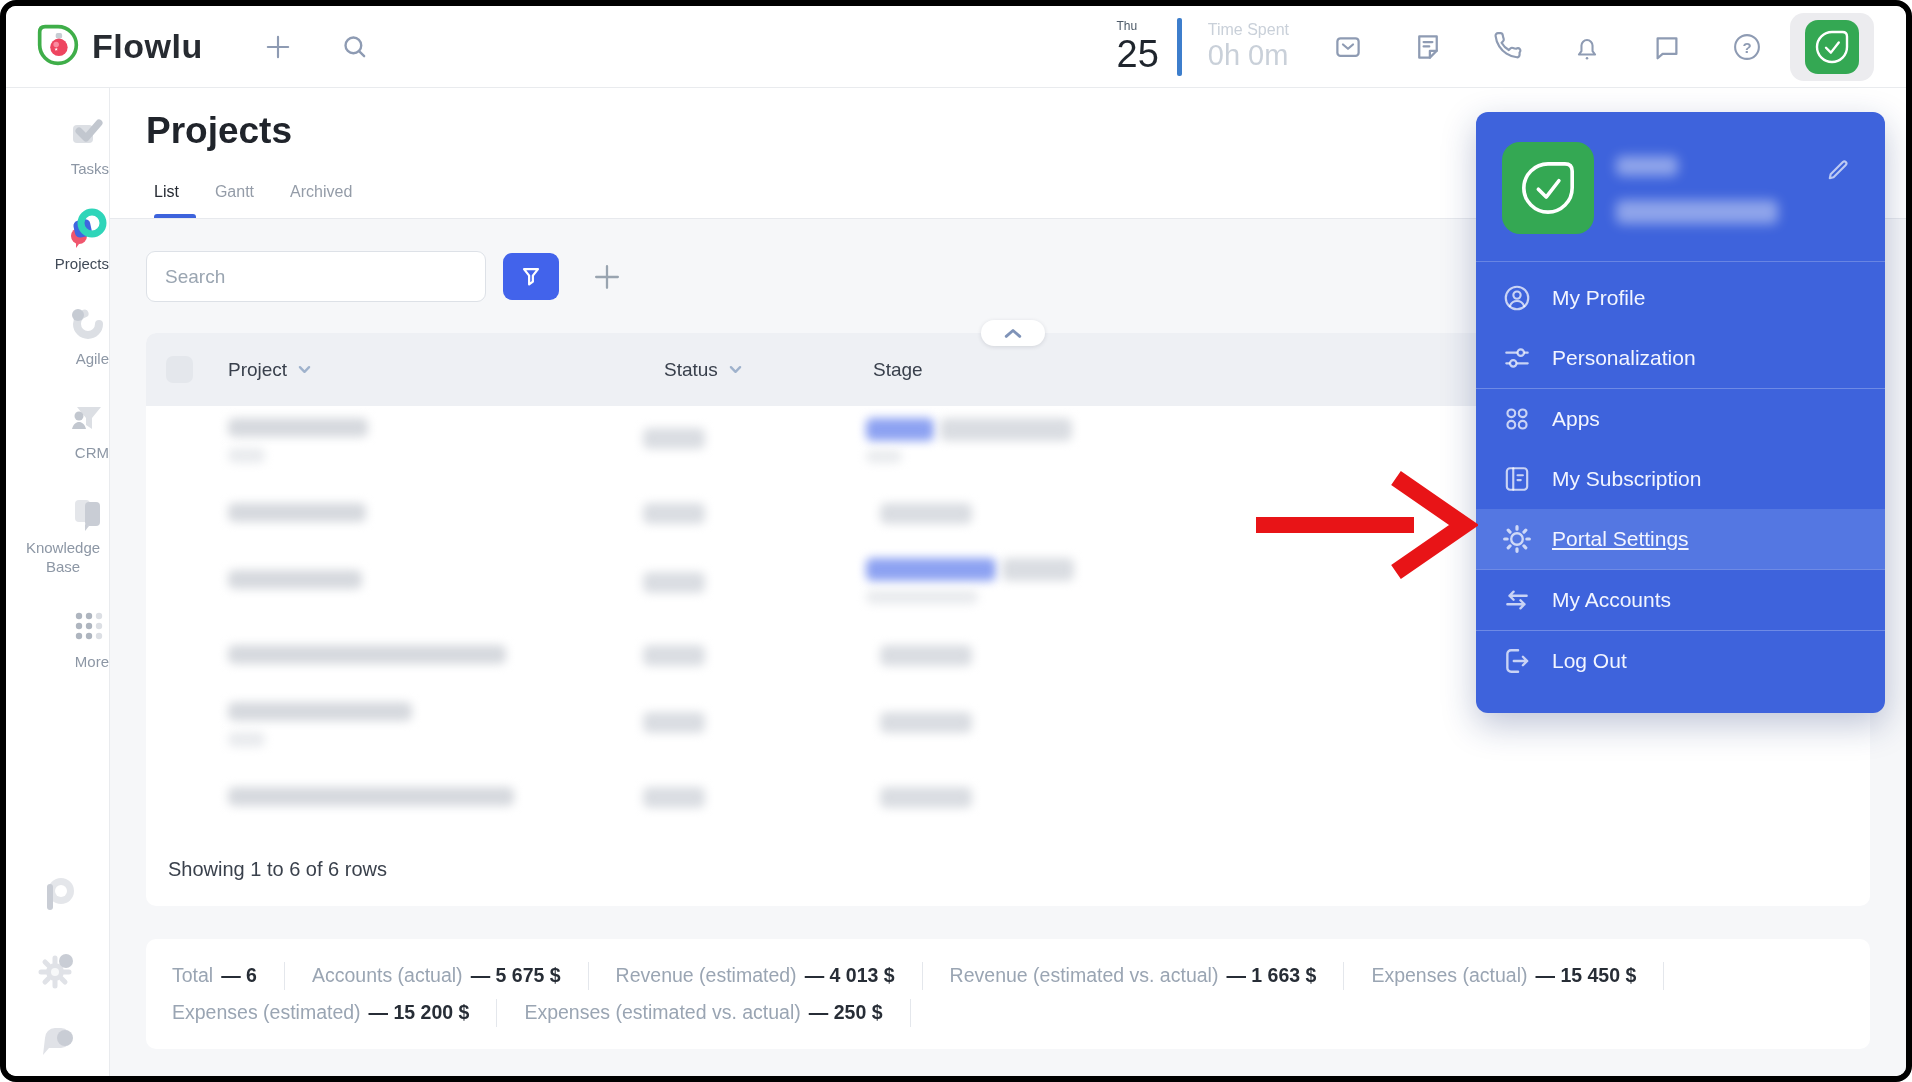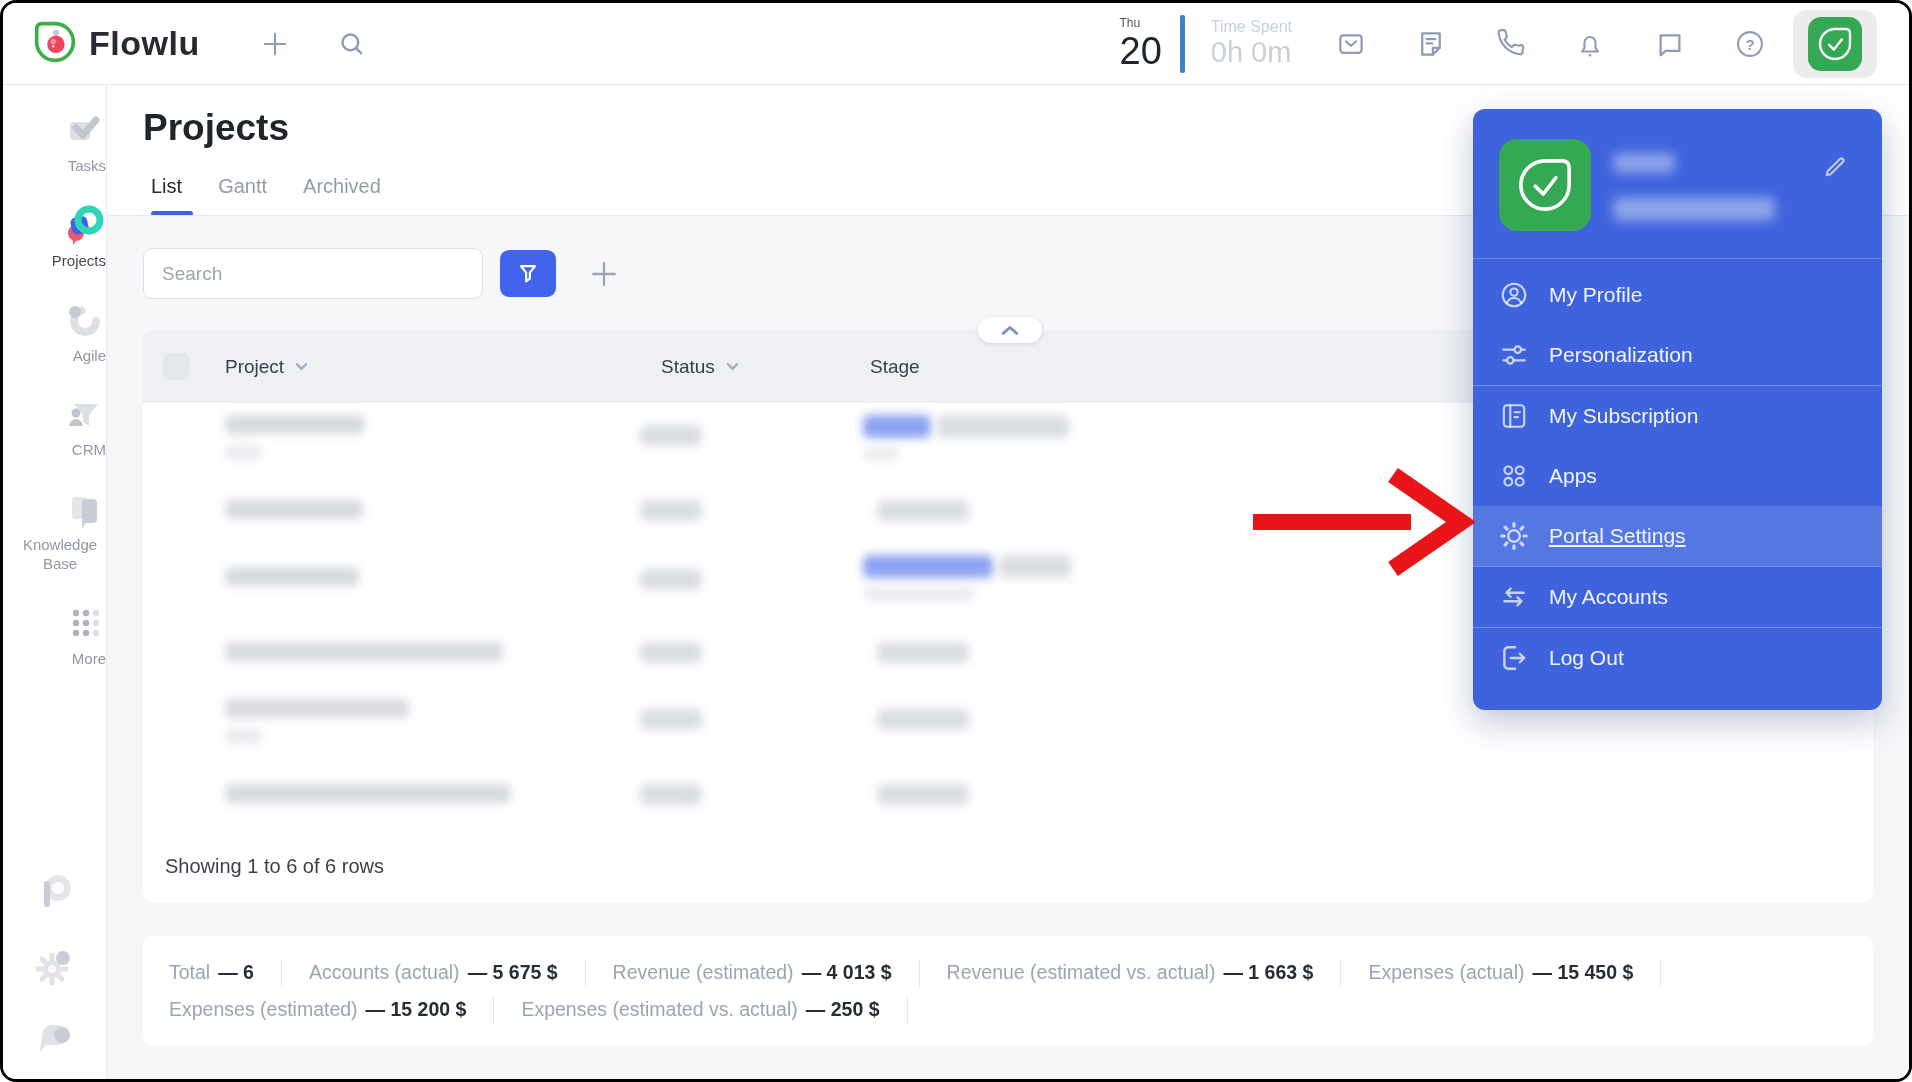--- a/index.html
+++ b/index.html
@@ -1,17 +1,17 @@
 <!DOCTYPE html>
 <html><head>
 <meta charset="utf-8">
 <style>
   html,body{margin:0;padding:0;background:#ffffff;font-family:"Liberation Sans",sans-serif;}
   *{box-sizing:border-box;}
-  .window{position:relative;width:1912px;height:1082px;background:#fff;border:3px solid #000000;border-radius:16px;overflow:hidden;}
+  .window{position:relative;width:1912px;height:1082px;background:#fff;border:6px solid #000000;border-radius:16px;overflow:hidden;}
 
   
   .topbar{position:relative;height:82px;background:#fff;border-bottom:1px solid #e9ebee;display:flex;align-items:center;padding:0 32px 0 30px;}
   .logo{display:flex;align-items:center;gap:12px;}
   .logo-text{font-size:34px;font-weight:600;color:#272b31;letter-spacing:.5px;}
   .topbar-iconbtn{background:none;border:none;padding:0;cursor:pointer;display:flex;align-items:center;justify-content:center;color:#8e9bb3;}
   .tb-plus{margin-left:60px;}
   .tb-search{margin-left:48px;}
   .tb-right{margin-left:auto;display:flex;align-items:center;}
   .date-widget{display:flex;flex-direction:column;align-items:flex-start;line-height:1;margin-right:18px;}
@@ -31,21 +31,21 @@
   .side-item{display:flex;flex-direction:column;align-items:flex-end;margin-bottom:26px;cursor:pointer;width:100%;}
   .side-icon{height:46px;display:flex;align-items:center;justify-content:center;}
   .side-label{font-size:15px;color:#8d97a5;text-align:center;line-height:1.25;margin-top:4px;}
   .side-item.active .side-label{color:#404a57;}
   .side-bottom{margin-top:auto;display:flex;flex-direction:column;align-items:center;gap:24px;padding-bottom:18px;}
 
   .main{flex:1;background:#f6f7f9;min-width:0;}
   .page-head{position:relative;height:131px;background:#fff;border-bottom:1px solid #e7e9ed;}
   .page-title{position:absolute;left:36px;top:22px;font-size:37px;font-weight:600;color:#20242b;margin:0;}
   .tabs{position:absolute;left:44px;bottom:0;display:flex;gap:36px;}
-  .tab{position:relative;font-size:20px;color:#949ca8;padding-bottom:17px;cursor:pointer;}
+  .tab{position:relative;font-size:16px;color:#949ca8;padding-bottom:17px;cursor:pointer;}
   .tab.active{color:#262b33;}
   .tab.active::after{content:"";position:absolute;left:0;bottom:0;width:42px;height:4px;background:#3d63dc;border-radius:3px 3px 0 0;}
 
   .content{padding:0 36px;}
   .toolbar{display:flex;align-items:center;margin-top:34px;height:47px;}
   .search-input{width:340px;height:51px;border:1px solid #dde1e7;border-radius:9px;padding:0 18px;font-size:19px;color:#3a414c;background:#fff;outline:none;font-family:"Liberation Sans",sans-serif;}
   .search-input::placeholder{color:#9aa5b1;}
   .filter-btn{width:56px;height:47px;margin-left:17px;background:#4263eb;border:none;border-radius:9px;display:flex;align-items:center;justify-content:center;cursor:pointer;}
   .add-btn{background:none;border:none;margin-left:26px;color:#99a4b0;cursor:pointer;display:flex;align-items:center;}
 
@@ -112,21 +112,21 @@
     <button class="topbar-iconbtn tb-search">
       <svg width="28" height="28" viewBox="0 0 26 26" fill="none" stroke="#8e9bb3" stroke-width="2.2" stroke-linecap="round">
           <circle cx="11.5" cy="11.5" r="7.3"></circle>
           <path d="M17 17l4.5 4.5"></path>
         </svg>
     </button>
 
     <div class="tb-right">
       <div class="date-widget">
         <span class="date-day">Thu</span>
-        <span class="date-num">20</span>
+        <span class="date-num">25</span>
       </div>
       <div class="date-bar"></div>
       <div class="time-spent">
         <span class="ts-label">Time Spent</span>
         <span class="ts-value">0h 0m</span>
       </div>
 
       <div class="tb-icons">
         <button class="topbar-iconbtn">
           <svg width="30" height="30" viewBox="0 0 24 24" fill="none" stroke="#8e9bb3" stroke-width="1.8" stroke-linecap="round" stroke-linejoin="round">
@@ -451,39 +451,39 @@
               <path d="M4 9h20M4 19h20"></path>
               <circle cx="17.5" cy="9" r="3" fill="#3e63dc"></circle>
               <circle cx="10.5" cy="19" r="3" fill="#3e63dc"></circle>
             </svg>
         </span>
         <span>Personalization</span>
       </div>
       <div class="um-div"></div>
       <div class="um-item">
         <span class="um-ic">
-          <svg width="30" height="30" viewBox="0 0 28 28" fill="none" stroke="currentColor" stroke-width="2" stroke-linecap="round" stroke-linejoin="round">
-              <rect x="4.5" y="4" width="19" height="20" rx="3"></rect>
-              <path d="M10.5 4v20"></path>
-              <path d="M14.5 10.5h5M14.5 15h3"></path>
-            </svg>
-        </span>
-        <span>My Subscription</span>
-      </div>
-      <div class="um-item">
-        <span class="um-ic">
           <svg width="30" height="30" viewBox="0 0 28 28" fill="none" stroke="currentColor" stroke-width="2">
               <circle cx="8.7" cy="8.7" r="3.6"></circle>
               <circle cx="19.3" cy="8.7" r="3.6"></circle>
               <circle cx="8.7" cy="19.3" r="3.6"></circle>
               <circle cx="19.3" cy="19.3" r="3.6"></circle>
             </svg>
         </span>
         <span>Apps</span>
       </div>
+      <div class="um-item">
+        <span class="um-ic">
+          <svg width="30" height="30" viewBox="0 0 28 28" fill="none" stroke="currentColor" stroke-width="2" stroke-linecap="round" stroke-linejoin="round">
+              <rect x="4.5" y="4" width="19" height="20" rx="3"></rect>
+              <path d="M10.5 4v20"></path>
+              <path d="M14.5 10.5h5M14.5 15h3"></path>
+            </svg>
+        </span>
+        <span>My Subscription</span>
+      </div>
       <div class="um-item highlight">
         <span class="um-ic">
           <svg width="30" height="30" viewBox="0 0 28 28" fill="none" stroke="currentColor">
               <circle cx="14" cy="14" r="5.4" stroke-width="2.2"></circle>
               <g stroke-width="3" stroke-linecap="round">
                 <path d="M23.2 14h2.3M2.5 14h2.3M14 23.2v2.3M14 2.5v2.3M20.5 20.5l1.7 1.7M5.8 5.8l1.7 1.7M20.5 7.5l1.7-1.7M5.8 22.2l1.7-1.7"></path>
               </g>
             </svg>
         </span>
         <span>Portal Settings</span>

